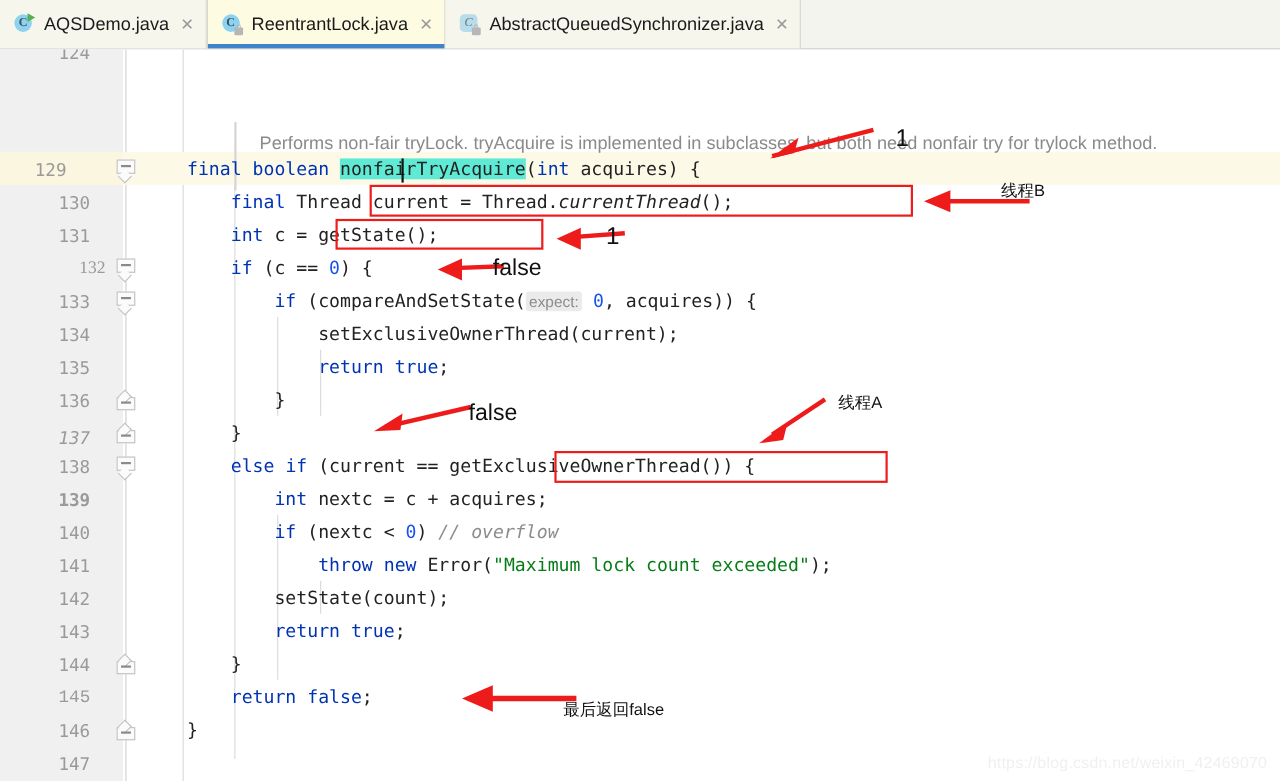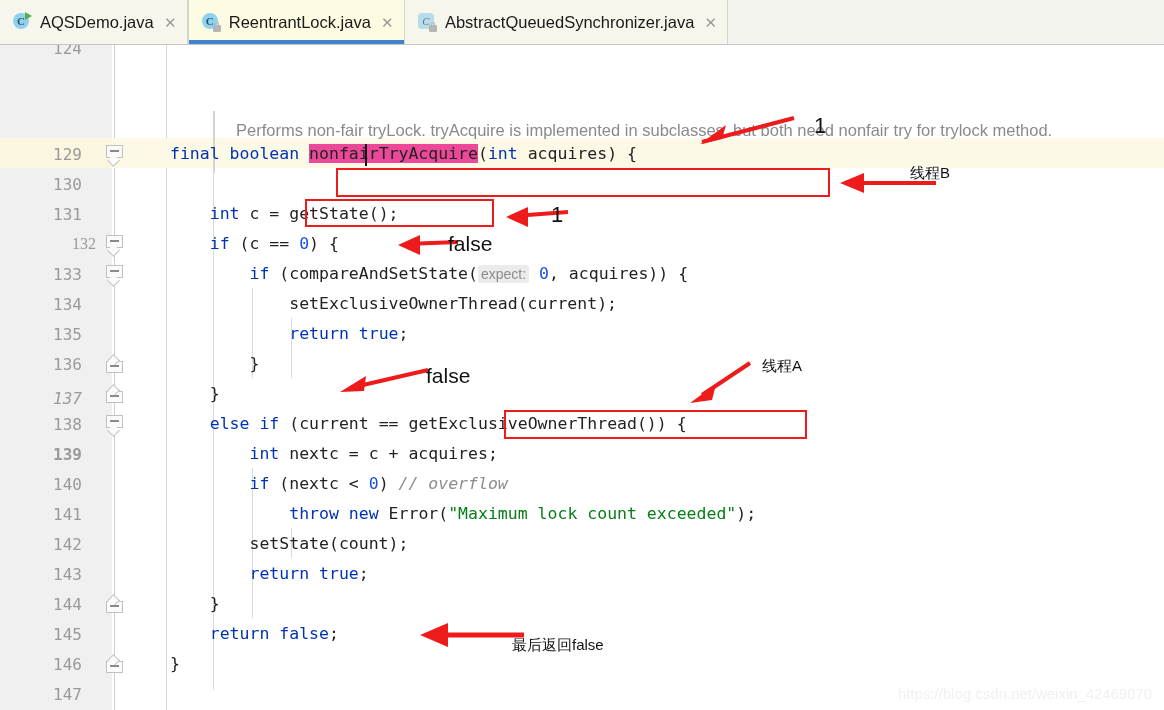--- a/index.html
+++ b/index.html
@@ -255,37 +255,37 @@
   <div id="gutter"></div>
   <div id="gutter2"></div>
   <div id="fold-rail"></div>
   <div id="gutter-div"></div>
 
   <div id="curline" style="top:93px;"></div>
   <div id="curline-gutter" style="top:93px;"></div>
 
   <div class="lnum" style="left:10px;top:-6px;width:72px;">124</div>
 
-  <div class="lnum" style="left:10px;top:100px;">129</div>
+  <div class="lnum" style="left:10px;top:100px;text-align:center;">129</div>
   <div class="lnum" style="left:10px;top:130px;">130</div>
   <div class="lnum" style="left:10px;top:160px;">131</div>
   <div class="lnum" style="left:24px;top:190px;font-family:Liberation Serif, serif;">132</div>
   <div class="lnum" style="left:10px;top:220px;">133</div>
   <div class="lnum" style="left:10px;top:250px;">134</div>
   <div class="lnum" style="left:10px;top:280px;">135</div>
   <div class="lnum" style="left:10px;top:310px;">136</div>
   <div class="lnum" style="left:10px;top:344px;font-style:italic;">137</div>
   <div class="lnum" style="left:10px;top:370px;">138</div>
   <div class="lnum" style="left:10px;top:400px;font-weight:bold;">139</div>
   <div class="lnum" style="left:10px;top:430px;">140</div>
   <div class="lnum" style="left:10px;top:460px;">141</div>
   <div class="lnum" style="left:10px;top:490px;">142</div>
   <div class="lnum" style="left:10px;top:520px;">143</div>
   <div class="lnum" style="left:10px;top:550px;">144</div>
-  <div class="lnum" style="left:10px;top:580px;">145</div>
+  <div class="lnum" style="left:10px;top:580px;font-family:Liberation Mono, monospace;">145</div>
   <div class="lnum" style="left:10px;top:610px;">146</div>
   <div class="lnum" style="left:10px;top:640px;">147</div>
 
   <div class="fold" style="left:106px;top:100px;">
       <span class="shield"></span>
       <span class="tip"></span>
       <span class="minus"></span>
     </div>
   <div class="fold" style="left:106px;top:190px;">
       <span class="shield"></span>
@@ -325,21 +325,22 @@
 
   <div id="javadoc-bar"></div>
   <div id="javadoc">Performs non-fair tryLock. tryAcquire is implemented in subclasses, but both need nonfair try for trylock method.</div>
 
   <div class="iguide" style="left:213px;top:123px;height:522px;"></div>
   <div class="iguide" style="left:252px;top:243px;height:90px;"></div>
   <div class="iguide" style="left:291px;top:273px;height:60px;"></div>
   <div class="iguide" style="left:252px;top:423px;height:150px;"></div>
   <div class="iguide" style="left:291px;top:483px;height:30px;"></div>
 
-  <div class="codeline" style="top:99px;"><span class="kw">final</span> <span class="kw">boolean</span> <span style="background:#ec4899;">nonfairTryAcquire</span>(<span class="kw">int</span> acquires) {</div>
+  <div class="codeline" style="top:99px;"><span class="kw">final</span> <span class="kw">boolean</span> <span style="background:#5eead4;">nonfairTryAcquire</span>(<span class="kw">int</span> acquires) {</div>
+  <div class="codeline" style="top:129px;">    <span class="kw">final</span> Thread current = Thread.<span class="ital">currentThread</span>();</div>
   <div class="codeline" style="top:159px;">    <span class="kw">int</span> c = getState();</div>
   <div class="codeline" style="top:189px;">    <span class="kw">if</span> (c == <span class="num">0</span>) {</div>
   <div class="codeline" style="top:219px;">        <span class="kw">if</span> (compareAndSetState(<span class="hint">expect:</span> <span class="num">0</span>, acquires)) {</div>
   <div class="codeline" style="top:249px;">            setExclusiveOwnerThread(current);</div>
   <div class="codeline" style="top:279px;">            <span class="kw">return</span> <span class="kw">true</span>;</div>
   <div class="codeline" style="top:309px;">        }</div>
   <div class="codeline" style="top:339px;">    }</div>
   <div class="codeline" style="top:399px;">        <span class="kw">int</span> nextc = c + acquires;</div>
   <div class="codeline" style="top:369px;">    <span class="kw">else</span> <span class="kw">if</span> (current == getExclusiveOwnerThread()) {</div>
   <div class="codeline" style="top:429px;">        <span class="kw">if</span> (nextc &lt; <span class="num">0</span>) <span class="cmt">// overflow</span></div>

